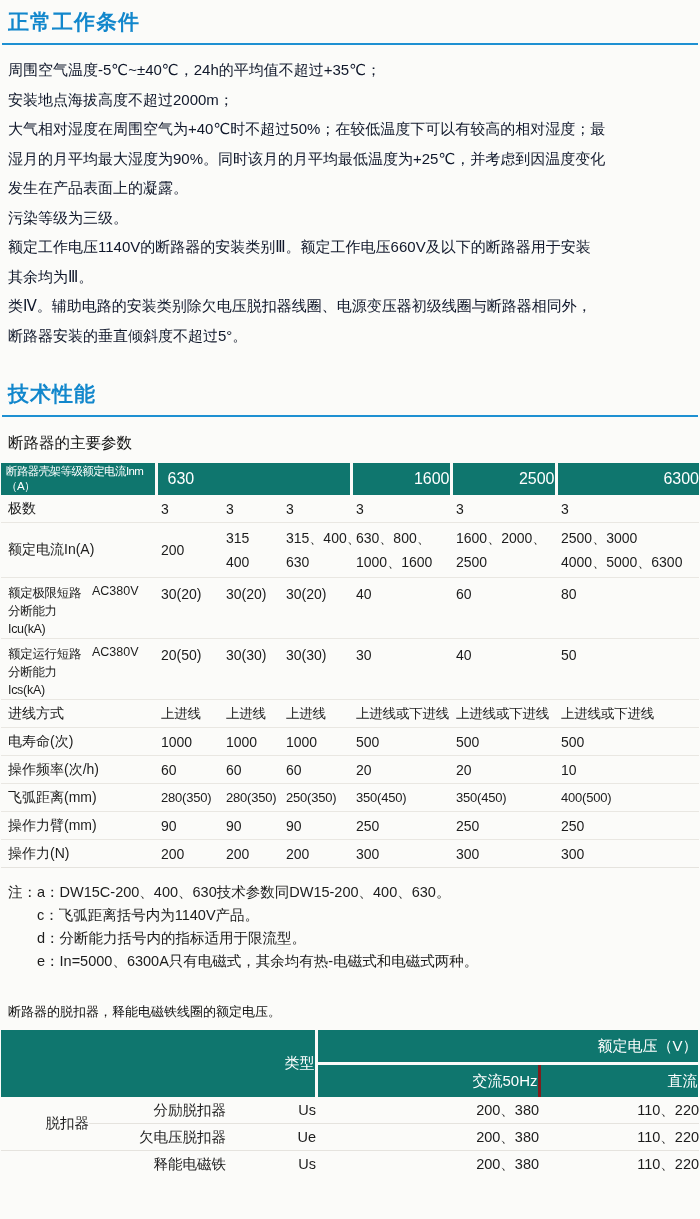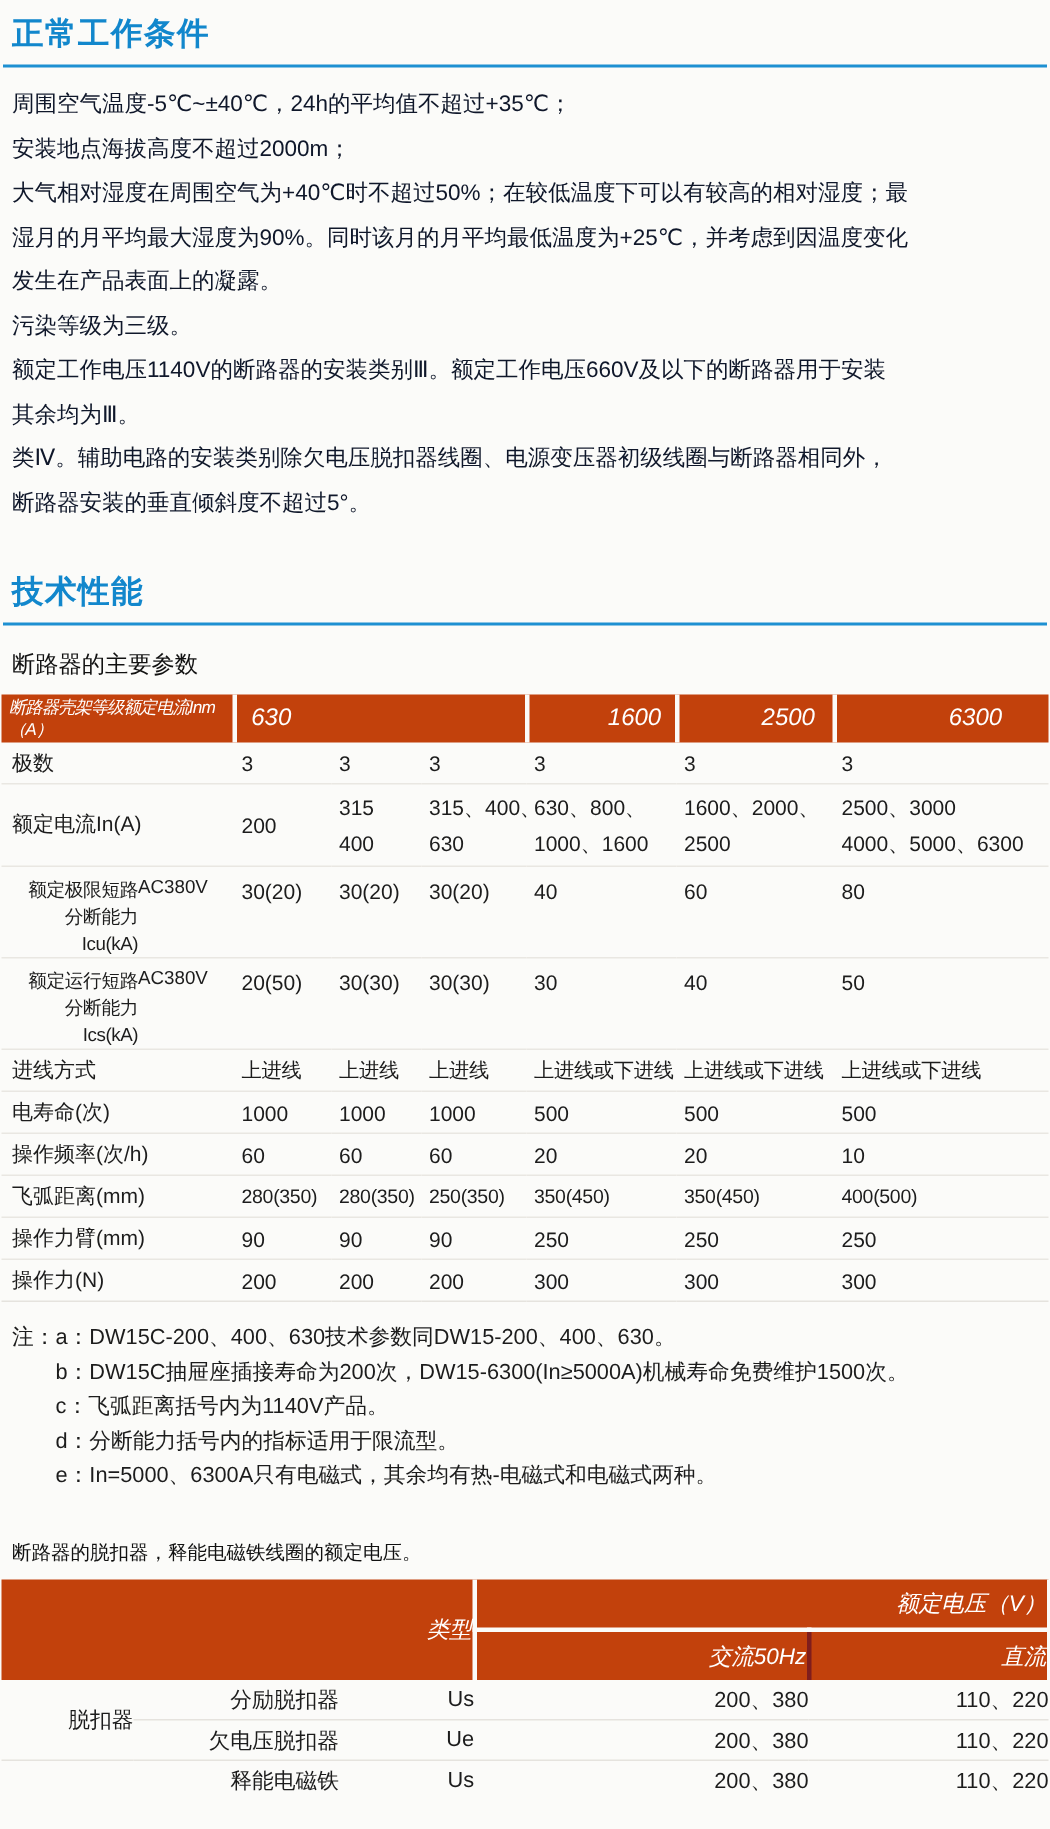--- a/index.html
+++ b/index.html
@@ -32,40 +32,39 @@
   .caption2{
     font-size:13px;color:#111;margin:30px 8px 9px 8px;font-weight:500;
   }
 
   
   table{border-collapse:collapse;table-layout:fixed;margin:0 1px;}
   td{padding:0;vertical-align:middle;}
   .t1{width:698px;}
   .t1 td{font-size:14px;}
   .th-blue{
-    background:#c2410c;color:#fff;height:32px;
+    background:#0f766e;color:#fff;height:32px;
     border-right:3px solid #fbfbf9;
-    font-style:italic;
   }
   .th-blue.last{border-right:none;}
   .t1 .corner{font-size:11.5px;letter-spacing:-0.6px;padding-left:5px;}
-  .t1 .frame{font-size:16px;text-align:center;padding-left:44px;}
+  .t1 .frame{font-size:16px;text-align:right;padding-left:44px;}
   .t1 .frame.f630{text-align:left;padding-left:10px;}
   .t1 tr.body td{border-top:1px solid #e9e7e2;}
   .t1 tr.first td{border-top:none;}
   .t1 tr.lastrow td{border-bottom:1px solid #e5e3de;}
   .t1 .param{padding-left:7px;}
   .t1 .val{padding-left:5px;white-space:nowrap;}
   .t1 tr.h28 td{height:27px;}
   .t1 tr.h54 td{height:54px;}
   .t1 tr.h48 td{height:48px;vertical-align:top;}
   .t1 tr.h48 .val{padding-top:8px;margin-left:32px;}
   .t1 .two span{display:block;line-height:24px;}
   .param-flex{display:flex;align-items:flex-start;padding-top:6px;}
-  .pname{width:84px;font-size:12.5px;letter-spacing:-0.3px;text-align:right;}
+  .pname{width:84px;font-size:12.5px;letter-spacing:-0.3px;}
   .pname span{display:block;line-height:18px;}
   .psub{font-size:12.5px;padding-top:0;}
   .t1 tr.fs135 .val{font-size:13.5px;letter-spacing:-0.2px;}
   .t1 tr.fs13 .val{font-size:13px;letter-spacing:-0.2px;}
 
   
   .notes{display:flex;margin:13px 8px 0 8px;font-size:14.5px;}
   .notes .nl{white-space:nowrap;line-height:23px;}
   .notes .items .ln{line-height:23px;white-space:nowrap;}
 
@@ -261,21 +260,20 @@
       <td class="val">300</td>
       <td class="val">300</td>
     </tr>
   </tbody>
     </table>
 
   <div class="notes">
     <div class="nl">注：</div>
     <div class="items">
       <div class="ln">a：DW15C-200、400、630技术参数同DW15-200、400、630。</div>
-      <div class="ln">b：DW15C抽屉座插接寿命为200次，DW15-6300(In≥5000A)机械寿命免费维护1500次。</div>
       <div class="ln">c：飞弧距离括号内为1140V产品。</div>
       <div class="ln">d：分断能力括号内的指标适用于限流型。</div>
       <div class="ln">e：In=5000、6300A只有电磁式，其余均有热-电磁式和电磁式两种。</div>
     </div>
   </div>
 
   <div class="caption2">断路器的脱扣器，释能电磁铁线圈的额定电压。</div>
 
   <table class="t2">
     <colgroup>

